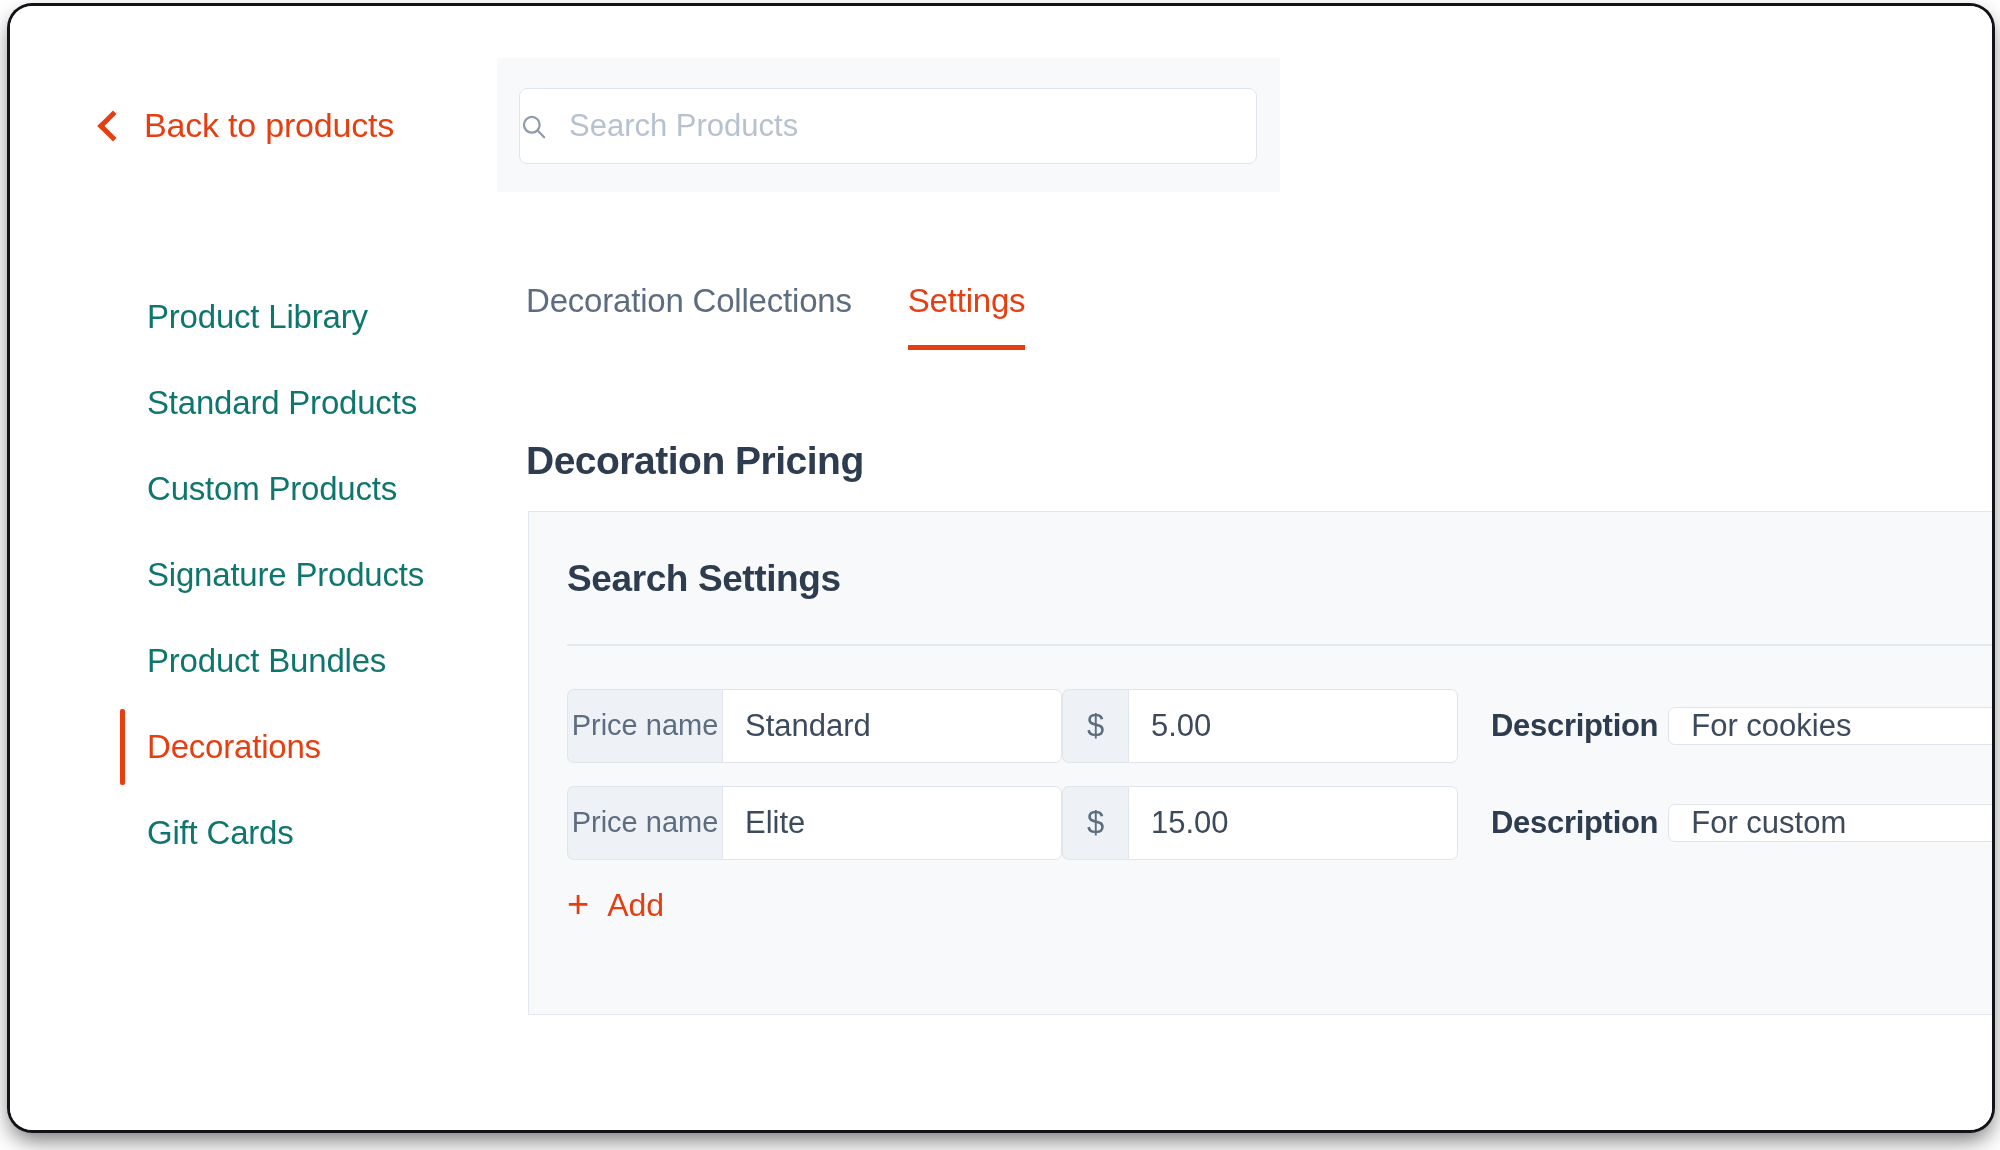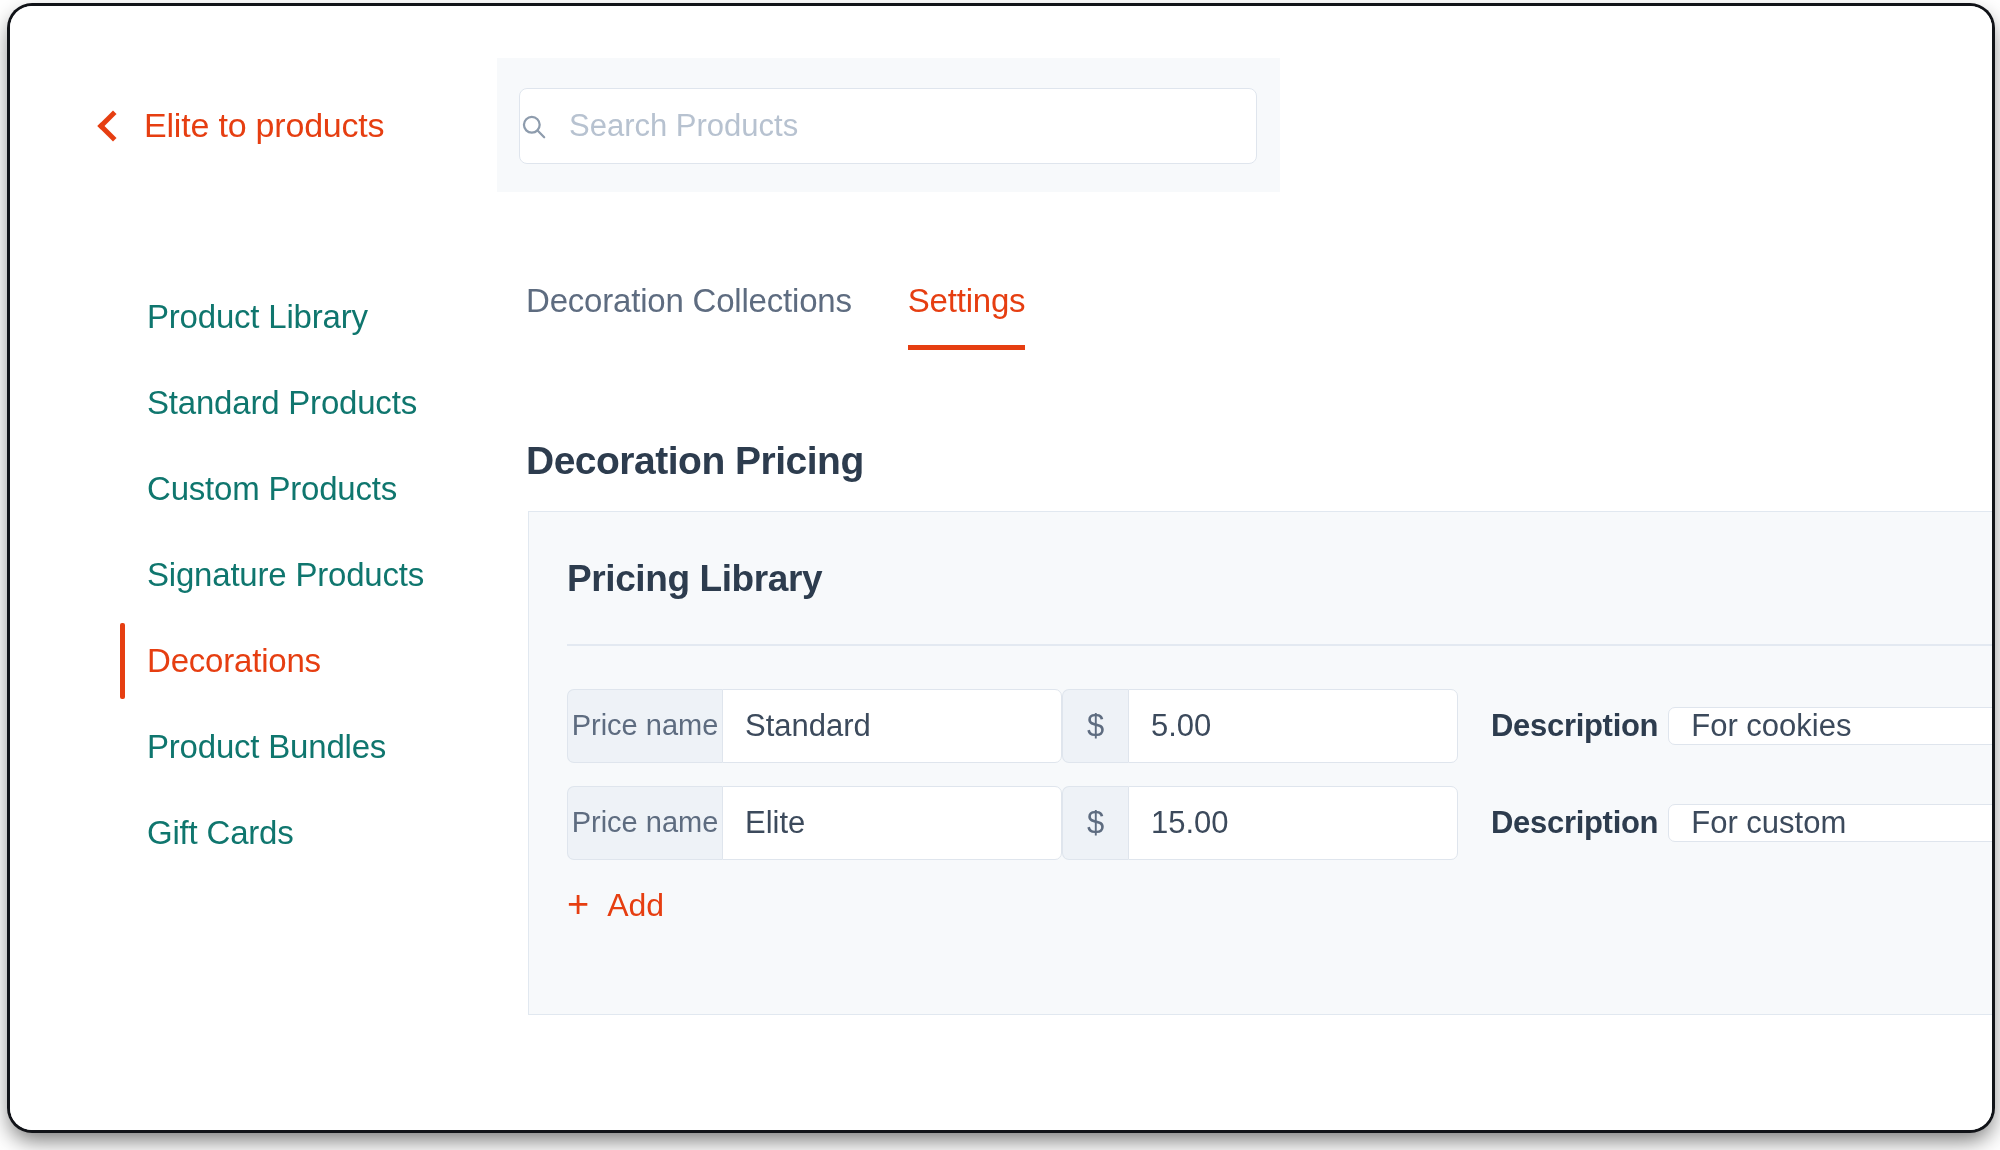--- a/index.html
+++ b/index.html
@@ -295,21 +295,21 @@
   }
 </style>
 </head>
 <body>
 
 <div class="frame">
   <div class="viewport">
 
     <div class="back-link">
       <span class="chev"></span>
-      <span>Elite to products</span>
+      <span>Back to products</span>
     </div>
 
     <div class="search-wrap">
       <div class="search-box">
         <svg class="mag" viewBox="0 0 24 24" fill="none">
           <circle cx="10.5" cy="10.5" r="7" stroke="#8E9CAD" stroke-width="2"></circle>
           <line x1="15.6" y1="15.6" x2="21.5" y2="21.5" stroke="#8E9CAD" stroke-width="2" stroke-linecap="round"></line>
         </svg>
         <input class="search-input" type="text" placeholder="Search Products" style="">
       </div>
@@ -321,44 +321,44 @@
       </div>
       <div class="side-item">
         <span>Standard Products</span>
       </div>
       <div class="side-item">
         <span>Custom Products</span>
       </div>
       <div class="side-item">
         <span>Signature Products</span>
       </div>
+      <div class="side-item">
+        <span>Product Bundles</span>
+      </div>
       <div class="side-item active">
         <span>Decorations</span>
-      </div>
-      <div class="side-item">
-        <span>Product Bundles</span>
       </div>
       <div class="side-item">
         <span>Gift Cards</span>
       </div>
     </nav>
 
     <div class="tabs">
       <div class="tab">
         <span>Decoration Collections</span>
       </div>
       <div class="tab active">
         <span>Settings</span>
       </div>
     </div>
 
     <h1 class="page-title">Decoration Pricing</h1>
 
     <section class="card">
-      <div class="card-title">Pricing Library</div>
+      <div class="card-title">Search Settings</div>
       <div class="divider"></div>
 
       <div class="rows">
 
         <div class="prow">
           <div class="field">
             <span class="affix name-affix">Price name</span>
             <input class="inp name-inp" type="text" value="Standard" style="">
           </div>
           <span class="gap-md"></span>

